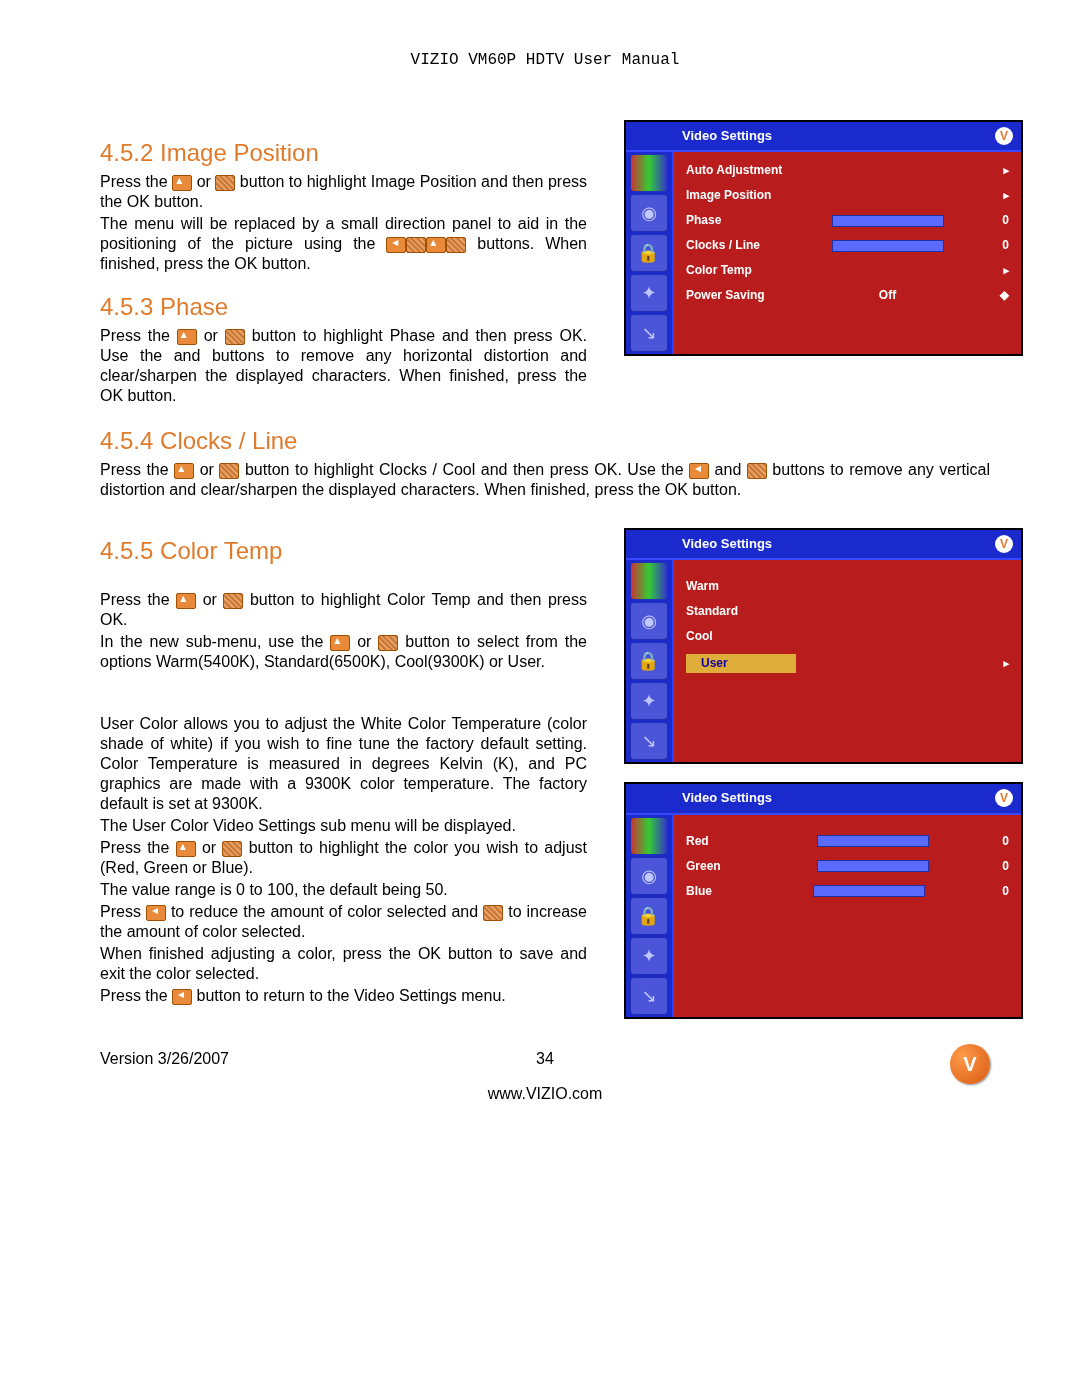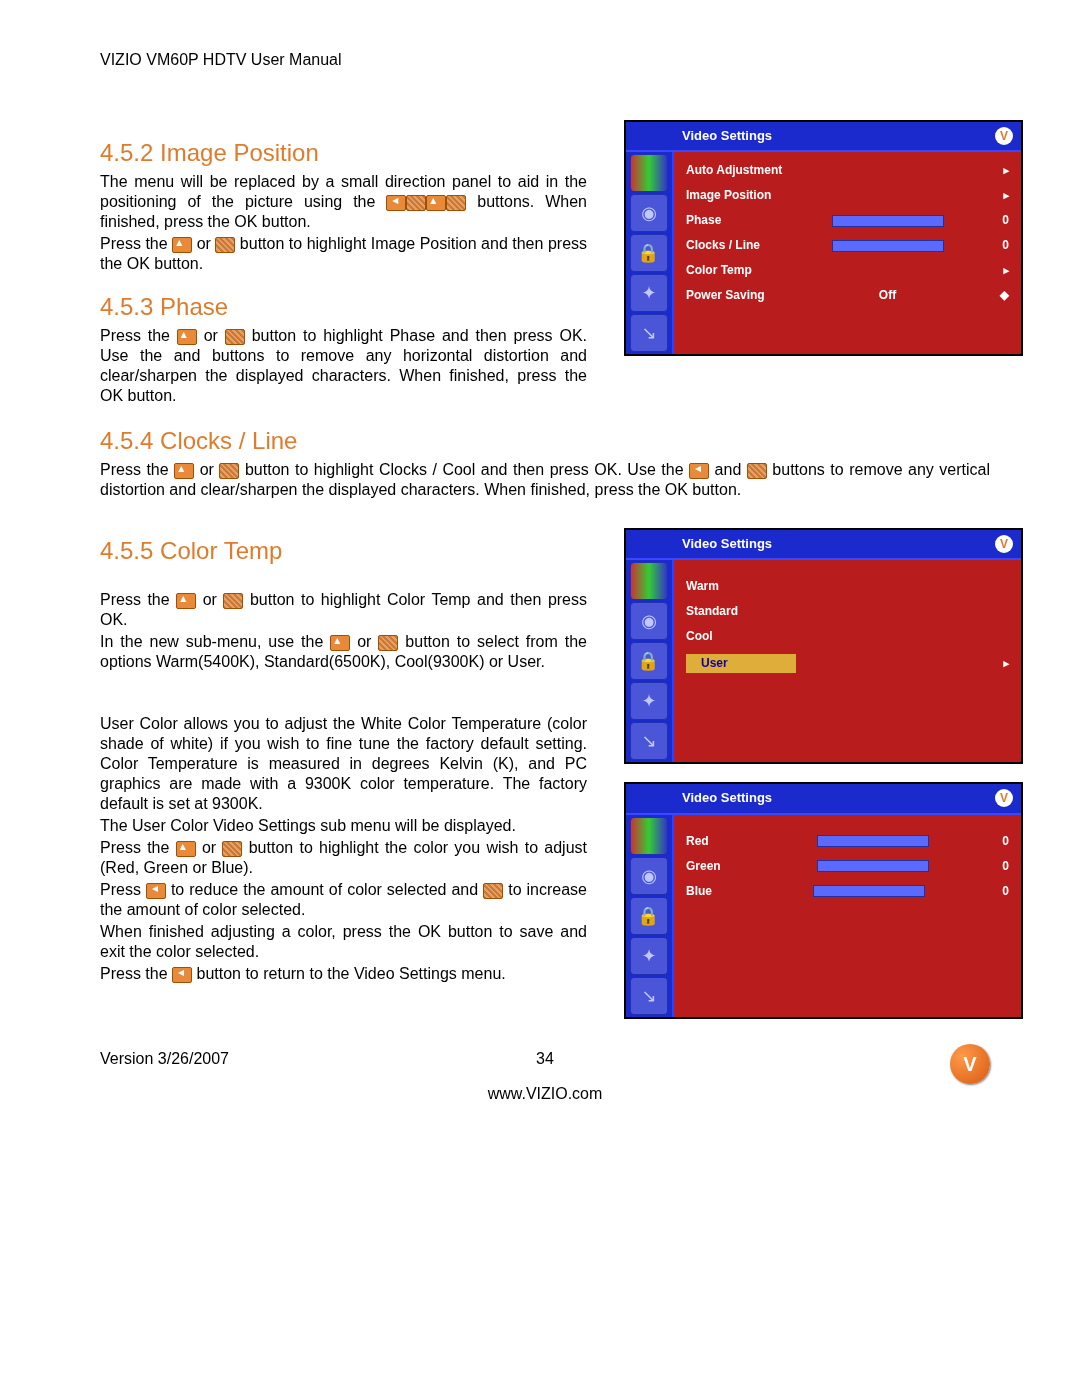--- a/index.html
+++ b/index.html
@@ -6,23 +6,24 @@
     font-family: Arial, Helvetica, sans-serif;
     margin: 0;
     padding: 50px 90px 40px 100px;
     width: 1080px;
     box-sizing: border-box;
     color: #000;
     font-size: 16px;
     line-height: 1.25;
   }
   .header-right {
-    text-align: left;
+    text-align: center;
     font-size: 16px;
     margin-bottom: 50px;
+    font-family: Liberation Mono, monospace;
   }
   h2 {
     color: #E07B2C;
     font-size: 24px;
     font-weight: normal;
     margin: 18px 0 4px 0;
   }
   .two-col {
     display: flex;
     gap: 8px;
@@ -178,30 +179,30 @@
 </style>
 </head>
 <body>
 
 <div class="header-right">VIZIO VM60P HDTV User Manual</div>
 
 <div class="two-col">
   <div class="left-col">
     <h2>4.5.2   Image Position</h2>
     <p>
+      <span>Press the </span>
+      <span class="icon-btn up"></span>
+      <span> or </span>
+      <span class="icon-btn pattern"></span>
+      <span> button to highlight Image Position and then press the OK button.</span>
+    </p>
+    <p>
       <span>The menu will be replaced by a small direction panel to aid in the positioning of the picture using the </span>
       <span class="icon-btn left"></span><span class="icon-btn pattern"></span><span class="icon-btn up"></span><span class="icon-btn pattern"></span>
       <span> buttons.  When finished, press the OK button.</span>
-    </p>
-    <p>
-      <span>Press the </span>
-      <span class="icon-btn up"></span>
-      <span> or </span>
-      <span class="icon-btn pattern"></span>
-      <span> button to highlight Image Position and then press the OK button.</span>
     </p>
 
     <h2>4.5.3   Phase</h2>
     <p>
       <span>Press the </span>
       <span class="icon-btn up"></span>
       <span> or </span>
       <span class="icon-btn pattern"></span>
       <span>  button to highlight Phase and then press OK.  Use the         and         buttons to remove any horizontal distortion and clear/sharpen the displayed characters.  When finished, press the OK button.</span>
     </p>
@@ -290,20 +291,21 @@
     <div style="height:40px"></div>
     <p>User Color allows you to adjust the White Color Temperature (color shade of white) if you wish to fine tune the factory default setting.  Color Temperature is measured in degrees Kelvin (K), and PC graphics are made with a 9300K color temperature.  The factory default is set at 9300K.</p>
     <p>The User Color Video Settings sub menu will be displayed.</p>
     <p>
       <span>Press the </span>
       <span class="icon-btn up"></span>
       <span> or </span>
       <span class="icon-btn pattern"></span>
       <span> button to highlight the color you wish to adjust (Red, Green or Blue).</span>
     </p>
+    <p>The value range is 0 to 100, the default being 50.</p>
     <p>
       <span>Press </span>
       <span class="icon-btn left"></span>
       <span> to reduce the amount of color selected and </span>
       <span class="icon-btn pattern"></span>
       <span> to increase the amount of color selected.</span>
     </p>
     <p>When finished adjusting a color, press the OK button to save and exit the color selected.</p>
     <p>
       <span>Press the </span>

